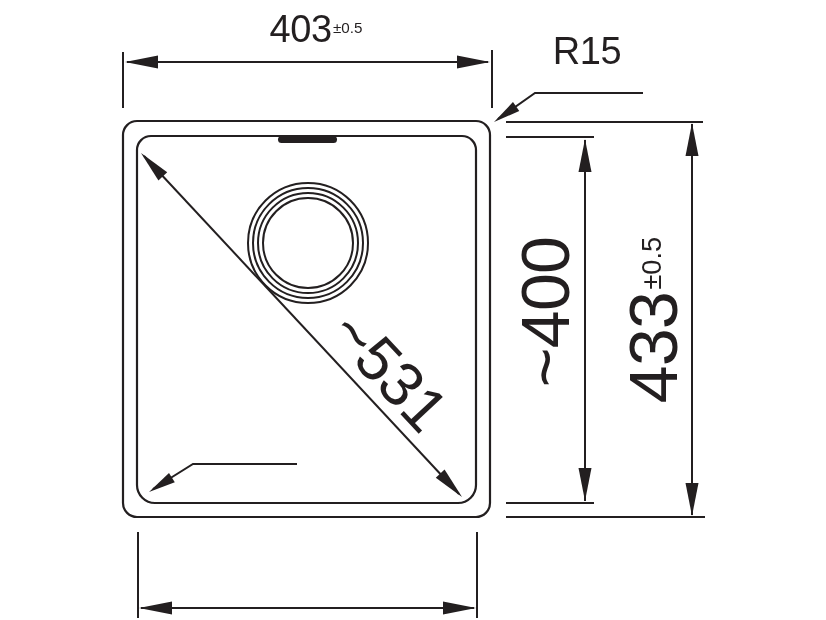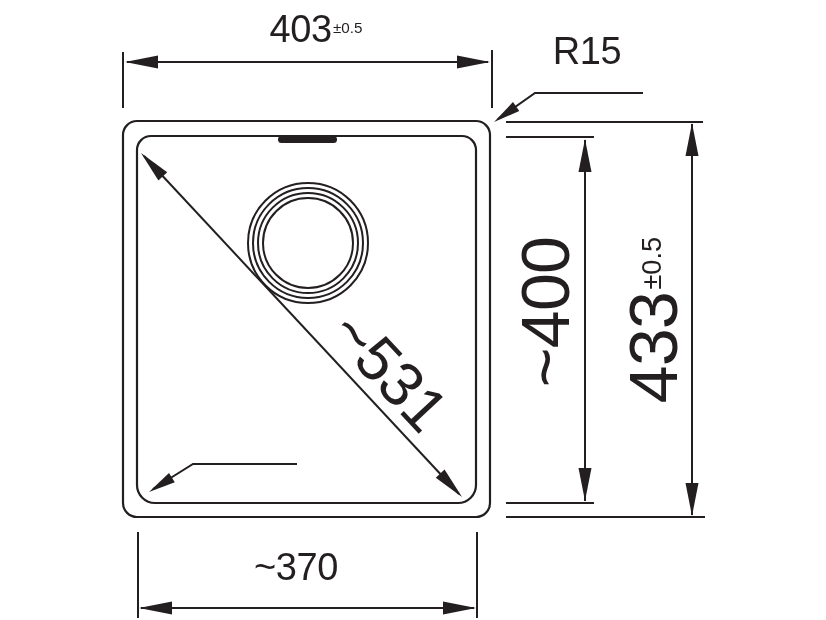--- a/index.html
+++ b/index.html
@@ -104,14 +104,13 @@
 
   <div class="label fs-std" style="left:587px; top:51px;">R15</div>
 
   <div class="label fs-diag rot-diag" style="left:389px; top:371px;">~531</div>
 
   <div class="label fs-side rot-left" style="left:545px; top:312px;">~400</div>
 
   <div class="label fs-side rot-left" style="left:653px; top:320px;"><span>433</span><sup class="tol">±0.5</sup></div>
 
 
-  <div class="label fs-std" style="left:296px; top:567px;">~370</div>
 </div>
 
 </body></html>

